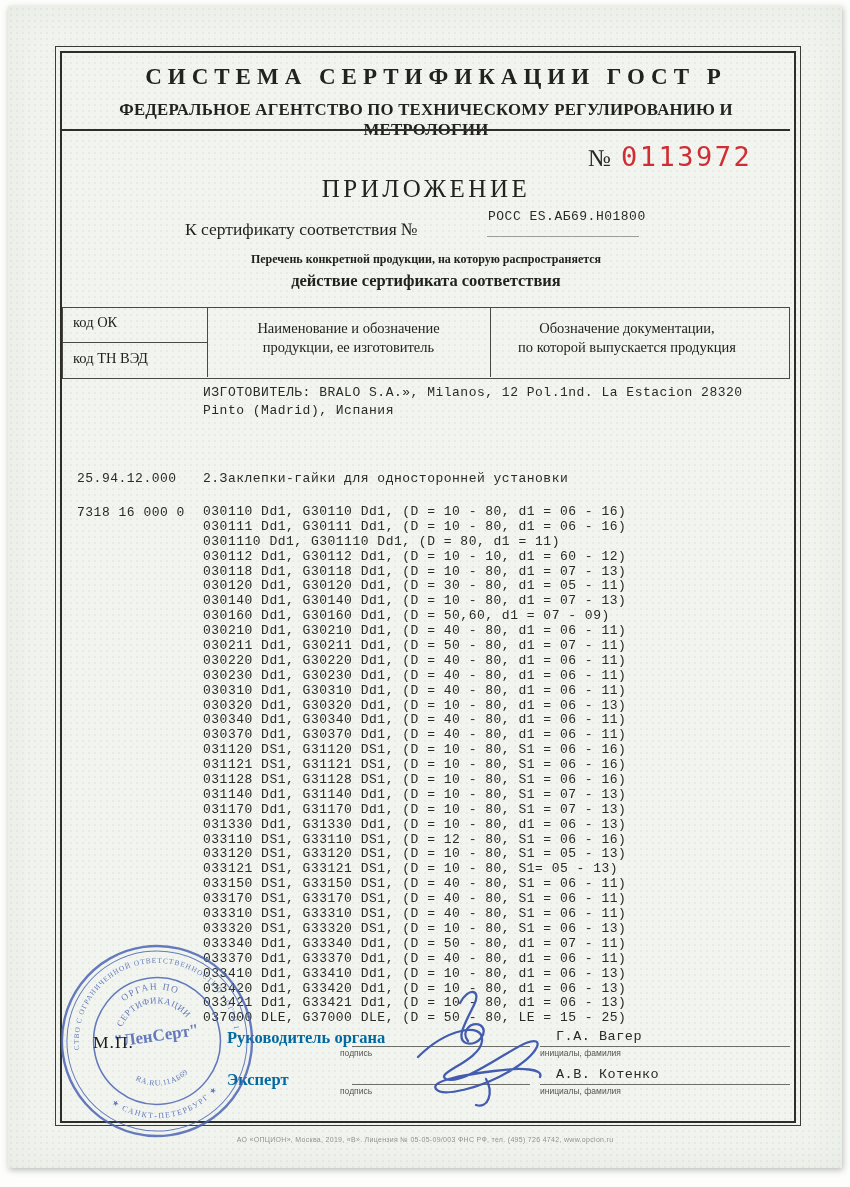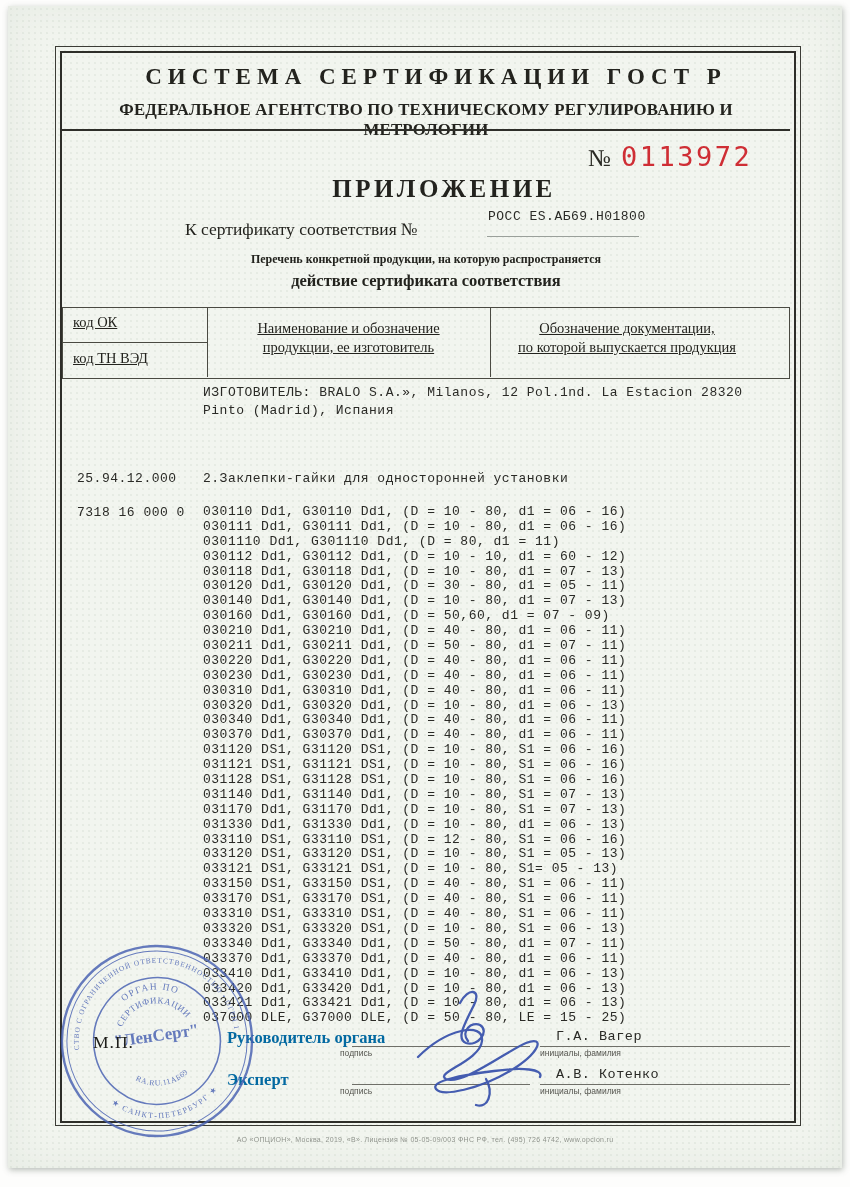--- a/index.html
+++ b/index.html
@@ -16,33 +16,33 @@
   .frame-outer{left:55px;top:46px;width:744px;height:1078px;border:1px solid #3c3c36;}
   .frame-inner{left:60px;top:51px;width:732px;height:1068px;border:2px solid #2e2e29;}
   .hdr-divider{left:62px;top:129px;width:728px;border-top:2.5px solid #2e2e29;}
   .title-main{left:72px;top:64px;width:728px;text-align:center;font-weight:bold;
     font-size:23px;letter-spacing:6px;color:#23231e;}
   .title-agency{left:62px;top:100px;width:728px;text-align:center;font-weight:bold;
     font-size:16.8px;letter-spacing:.2px;color:#23231e;}
   .num-row{left:588px;top:141px;display:flex;align-items:baseline;gap:10px;}
   .num-sign{font-size:24px;color:#2a2a24;}
   .num-red{font-family:"DejaVu Sans Mono",monospace;font-size:27px;letter-spacing:2.5px;color:#cf2e35;}
-  .appendix{left:62px;top:175px;width:728px;text-align:center;font-weight:bold;
-    font-size:25px;letter-spacing:3.5px;color:#23231e;padding-left:18px;}
+  .appendix{left:62px;top:175px;width:728px;text-align:center;font-weight:normal;
+    font-size:25px;letter-spacing:3.5px;color:#23231e;}
   .cert-label{left:185px;top:219px;font-size:17.5px;color:#23231e;}
   .cert-ref{left:488px;top:209px;font-family:"Liberation Mono",monospace;font-size:13px;
     letter-spacing:.5px;color:#2a2a26;}
   .cert-underline{left:487px;top:236px;width:152px;border-top:1px solid #9aa09a;}
   .purpose1{left:62px;top:252px;width:728px;text-align:center;font-weight:bold;font-size:12px;color:#23231e;}
   .purpose2{left:62px;top:271px;width:728px;text-align:center;font-weight:bold;font-size:16.5px;color:#23231e;}
   .tbl-box{left:62px;top:307px;width:726px;height:70px;border:1px solid #4a4a42;}
   .tbl-v1{left:207px;top:307px;height:70px;border-left:1px solid #4a4a42;}
   .tbl-v2{left:490px;top:307px;height:70px;border-left:1px solid #4a4a42;}
   .tbl-h1{left:62px;top:342px;width:145px;border-top:1px solid #4a4a42;}
-  .th-text{font-size:14.5px;color:#23231e;text-decoration:underline;}
+  .th-text{font-size:14.5px;color:#23231e;}
   .th-c1a{left:73px;top:314px;}
   .th-c1b{left:73px;top:350px;}
   .th-c2{left:207px;top:319px;width:283px;text-align:center;line-height:19px;}
   .th-c3{left:490px;top:319px;width:274px;text-align:center;line-height:19px;}
   .mono{font-family:"Liberation Mono",monospace;font-size:13px;letter-spacing:.5px;color:#2a2a26;white-space:pre;}
   .manu1{left:203px;top:385px;}
   .manu2{left:203px;top:403px;}
   .ok-code{left:77px;top:471px;}
   .group{left:203px;top:471px;}
   .tnved{left:77px;top:505px;}

